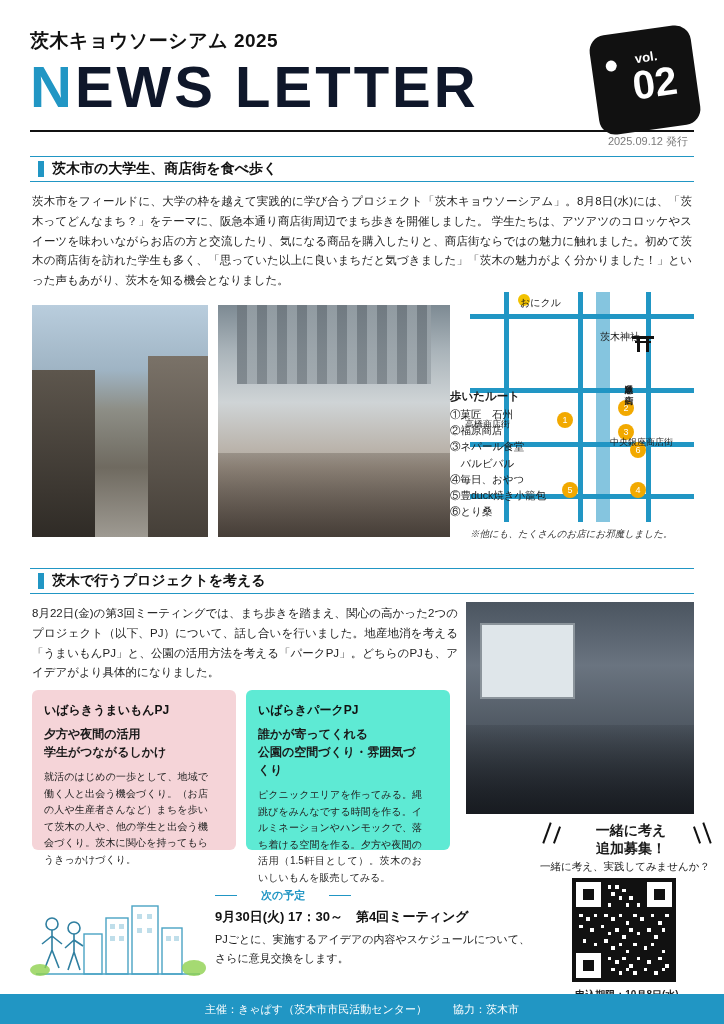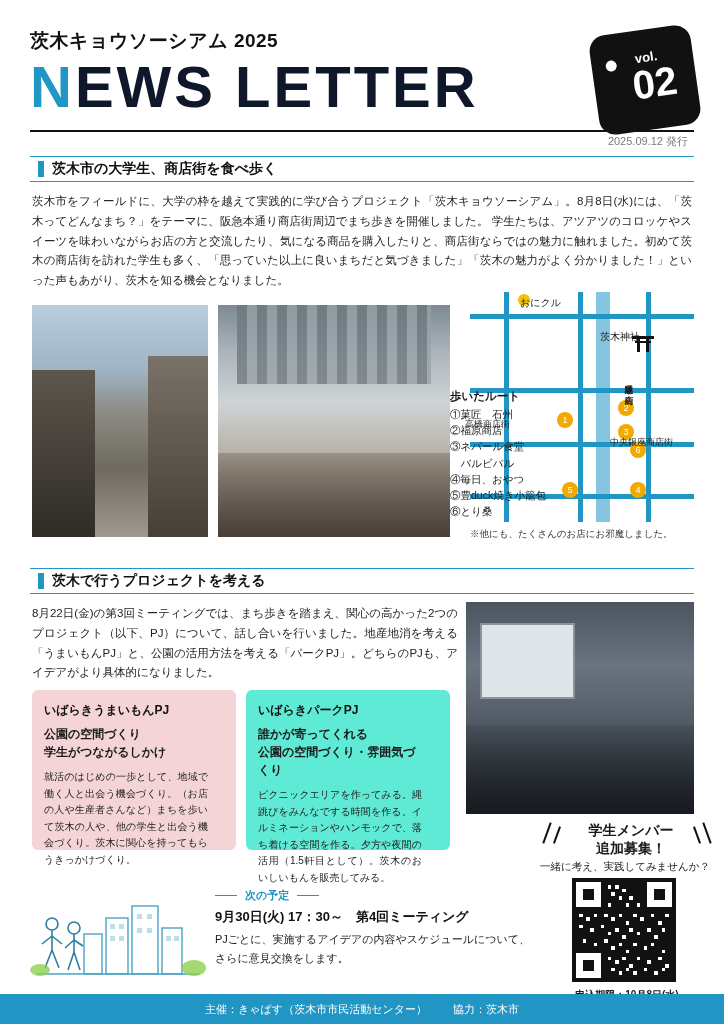--- a/index.html
+++ b/index.html
@@ -70,32 +70,32 @@
   .p3::before{ content:""; position:absolute; left:6%; top:10%; width:40%; height:34%; background:#dfe6ea; border:2px solid #8b949b;}
   .p3::after{ content:""; position:absolute; left:0; bottom:0; width:100%; height:42%;
      background:linear-gradient(180deg,rgba(30,34,40,.15),rgba(20,23,28,.85)); }
 
   
   .map { position:absolute; left:470px; top:292px; width:224px; height:230px; background:#fff; }
   .map svg { display:block; }
 
   .route-box { position:absolute; left:450px; top:388px; width:110px; font-size:10.5px; line-height:1.55; }
   .route-title { font-weight:bold; font-size:11.5px; margin-bottom:0; }
-  .map-note { position:absolute; left:470px; top:528px; width:228px; font-size:9.5px; color:#333; }
+  .map-note { position:absolute; left:470px; top:528px; width:228px; font-size:9.5px; color:#333;font-style:italic; }
 
   
   .card { position:absolute; border-radius:6px; padding:12px 28px 10px 12px; }
   .card-name { font-size:12px; font-weight:bold; color:#111; margin-bottom:6px; }
   .card-catch { font-size:12px; font-weight:bold; line-height:1.5; margin-bottom:8px; }
   .card-body { font-size:10px; line-height:1.65; color:#222; text-align:justify; }
   .card-pink { background:#f5d4d8; }
   .card-green { background:#5eead4; }
 
   
-  .next-head { position:absolute; left:215px; top:888px; display:flex; align-items:center; gap:8px;font-family:Liberation Mono, monospace; }
+  .next-head { position:absolute; left:215px; top:888px; display:flex; align-items:center; gap:24px;font-family:Liberation Mono, monospace; }
   .next-line { width:22px; height:1px; background:#2196c4; }
   .next-text { font-size:11px; font-weight:bold; color:#2196c4; }
   .next-date { position:absolute; left:215px; top:908px; font-size:13px; font-weight:bold; color:#111; }
   .next-body { position:absolute; left:215px; top:930px; width:320px; font-size:11px; line-height:1.7; }
 
   
   .recruit-title { position:absolute; left:556px; top:822px; width:150px; text-align:center; font-size:14px; font-weight:bold; }
   .recruit-sub { position:absolute; left:530px; top:860px; width:190px; text-align:center; font-size:10.5px; }
   .slash-l { position:absolute; left:546px; top:822px; width:2px; height:22px; background:#111; transform:rotate(20deg); }
   .slash-l2 { position:absolute; left:556px; top:826px; width:2px; height:18px; background:#111; transform:rotate(20deg); }
@@ -211,21 +211,21 @@
 
   <div class="body-text" style="left:32px; top:604px; width:426px;">8月22日(金)の第3回ミーティングでは、まち歩きを踏まえ、関心の高かった2つのプロジェクト（以下、PJ）について、話し合いを行いました。地産地消を考える「うまいもんPJ」と、公園の活用方法を考える「パークPJ」。どちらのPJも、アイデアがより具体的になりました。</div>
 
   <div class="photo" style="left:466px; top:602px; width:228px; height:212px;">
     <div class="photo-inner p3"></div>
   </div>
 
   <div class="card card-pink" style="left:32px; top:690px; width:204px; height:160px;">
     <div class="card-name">いばらきうまいもんPJ</div>
     <div class="card-catch">
-      <span>公園の空間づくり</span><br>
+      <span>夕方や夜間の活用</span><br>
       <span>学生がつながるしかけ</span>
     </div>
     <div class="card-body">就活のはじめの一歩として、地域で働く人と出会う機会づくり。（お店の人や生産者さんなど）まちを歩いて茨木の人や、他の学生と出会う機会づくり。茨木に関心を持ってもらうきっかけづくり。</div>
   </div>
 
   <div class="card card-green" style="left:246px; top:690px; width:204px; height:160px;">
     <div class="card-name">いばらきパークPJ</div>
     <div class="card-catch">
       <span>誰かが寄ってくれる</span><br>
       <span>公園の空間づくり・雰囲気づくり</span>
@@ -274,21 +274,21 @@
       </g>
     </svg>
   </div>
 
   <div class="slash-l"></div>
   <div class="slash-l2"></div>
   <div class="slash-r"></div>
   <div class="slash-r2"></div>
 
   <div class="recruit-title">
-    <span>学生メンバー</span><br>
+    <span>一緒に考え</span><br>
     <span>追加募集！</span>
   </div>
   <div class="recruit-sub">一緒に考え、実践してみませんか？</div>
 
   <div class="qr">
     <svg width="104" height="104" viewBox="0 0 29 29" shape-rendering="crispEdges">
       <rect width="29" height="29" fill="#111"></rect>
       <g fill="#fff">
         <rect x="1" y="1" width="7" height="7"></rect>
           <rect x="21" y="1" width="7" height="7"></rect>

